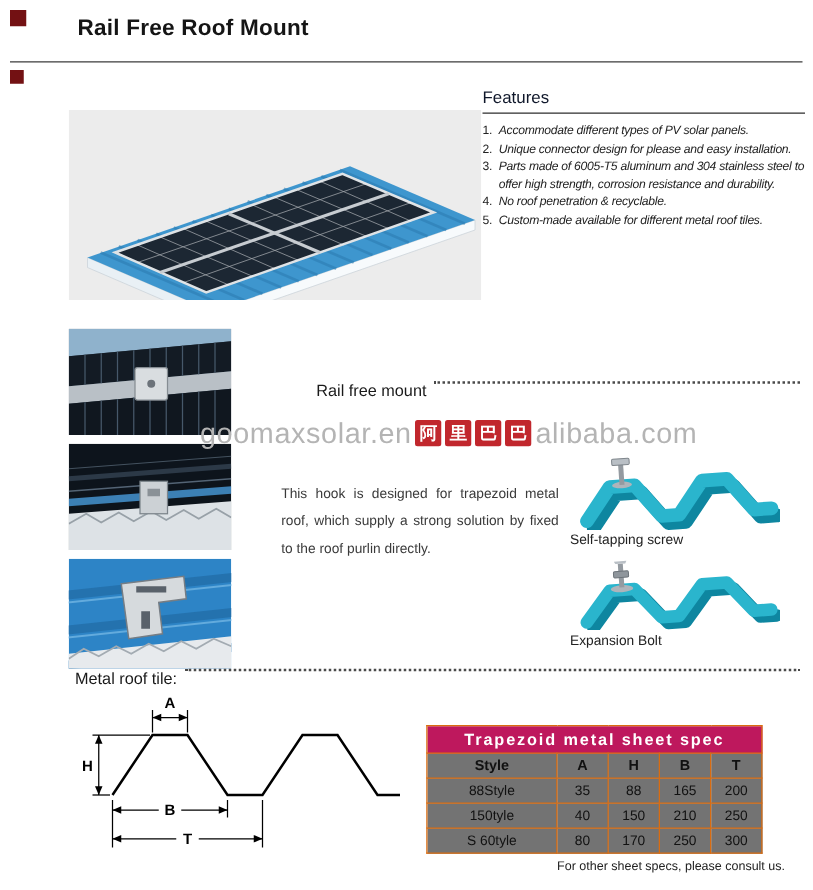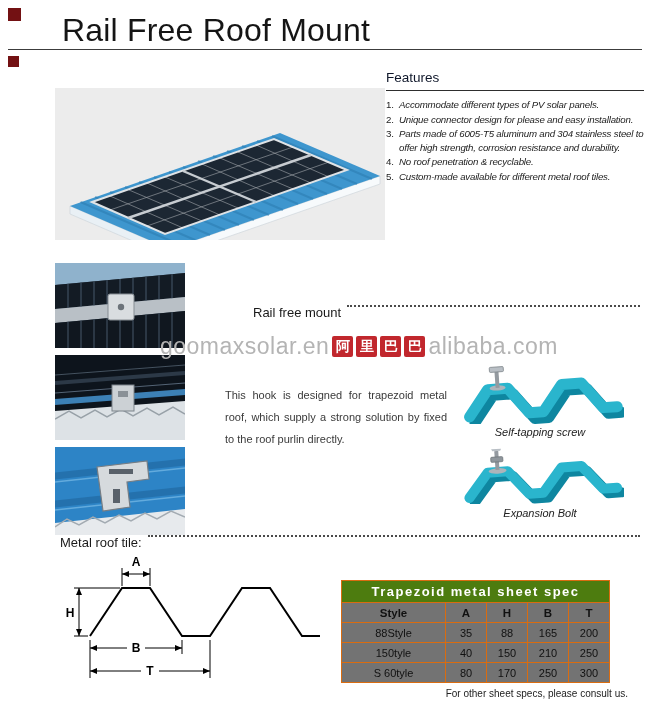--- a/index.html
+++ b/index.html
@@ -5,21 +5,21 @@
   * { margin:0; padding:0; box-sizing:border-box; }
   html,body { background:#ffffff; }
   #page {
     position:relative; width:650px; height:712px; margin:0 auto;
     background:#ffffff; overflow:hidden;
     font-family:"Liberation Sans", sans-serif; color:#1a1a1a;
   }
   .sq { position:absolute; background:#731113; }
   .sq1 { left:8px; top:8px; width:13px; height:13px; }
   .sq2 { left:8px; top:56px; width:11px; height:11px; }
-  .title { position:absolute; left:62px; top:12px; font-size:32px; font-weight:normal; letter-spacing:0.2px; color:#151515; }
+  .title { position:absolute; left:62px; top:12px; font-size:18px; font-weight:bold; letter-spacing:0.2px; color:#151515; }
   .title-rule { position:absolute; left:8px; top:49px; width:634px; height:1px; background:#3c3c3c; }
 
   .main-image { position:absolute; left:55px; top:88px; width:330px; height:152px; }
 
   .features { position:absolute; left:386px; top:70px; width:258px; }
   .features-heading { font-size:13.5px; color:#0f172a; }
   .features-rule { margin-top:5px; height:1px; background:#2e2e2e; }
   .features-list { margin-top:7px; }
   .feature-item { display:flex; font-size:9.7px; line-height:13.6px; letter-spacing:-0.2px; color:#222; margin-bottom:1px; }
   .fn { flex:0 0 13px; width:13px; }
@@ -37,29 +37,29 @@
   .roof-row { left:60px; top:535px; width:580px; }
   .leader-label { font-size:13px; color:#1a1a1a; white-space:nowrap; }
   .dotfill { flex:1; border-bottom:2px dotted #4a4a4a; margin:0 0 4px 6px; }
 
   .watermark { position:absolute; left:112px; top:333px; display:flex; align-items:center; gap:3px; z-index:4;margin-left:48px; }
   .wm-text { font-size:23px; color:#b4b4b4; letter-spacing:0.5px; }
   .wm-badge { width:21px; height:21px; background:#c1272d; color:#fff; font-size:14px; line-height:21px; text-align:center; border-radius:2px; font-weight:bold; }
 
   .hook-text { position:absolute; left:225px; top:384px; width:222px; font-size:11px; line-height:22px; text-align:justify; color:#3a3a3a; }
 
-  .teal-label { position:absolute; width:168px; text-align:center; font-size:11px; color:#222;font-style:italic; }
+  .teal-label { position:absolute; width:168px; text-align:left; font-size:11px; color:#222; }
   .screw-label { left:456px; top:426px; }
   .bolt-label { left:456px; top:507px; }
 
   .drawing { position:absolute; left:64px; top:556px; line-height:0; }
 
   .spec { position:absolute; left:341px; top:580px; width:268px; border-collapse:collapse; table-layout:fixed; }
   .spec td { border:1px solid #d96c10; text-align:center; font-size:11px; padding:3.5px 2px; color:#111; background:#737373; }
-  .spec td.spec-title { background:#4d7c0f; color:#ffffff; font-weight:bold; font-size:13px; letter-spacing:1.5px; padding:3px 0; }
+  .spec td.spec-title { background:#be185d; color:#ffffff; font-weight:bold; font-size:13px; letter-spacing:1.5px; padding:3px 0; }
   .spec tr.spec-head td { font-weight:bold; font-size:11.5px; }
   .note { position:absolute; left:360px; top:688px; width:268px; text-align:right; font-size:10px; color:#222; }
 </style>
 </head>
 <body>
 
 <div id="page">
 
   <div class="sq sq1"></div>
   <h1 class="title">Rail Free Roof Mount</h1>

